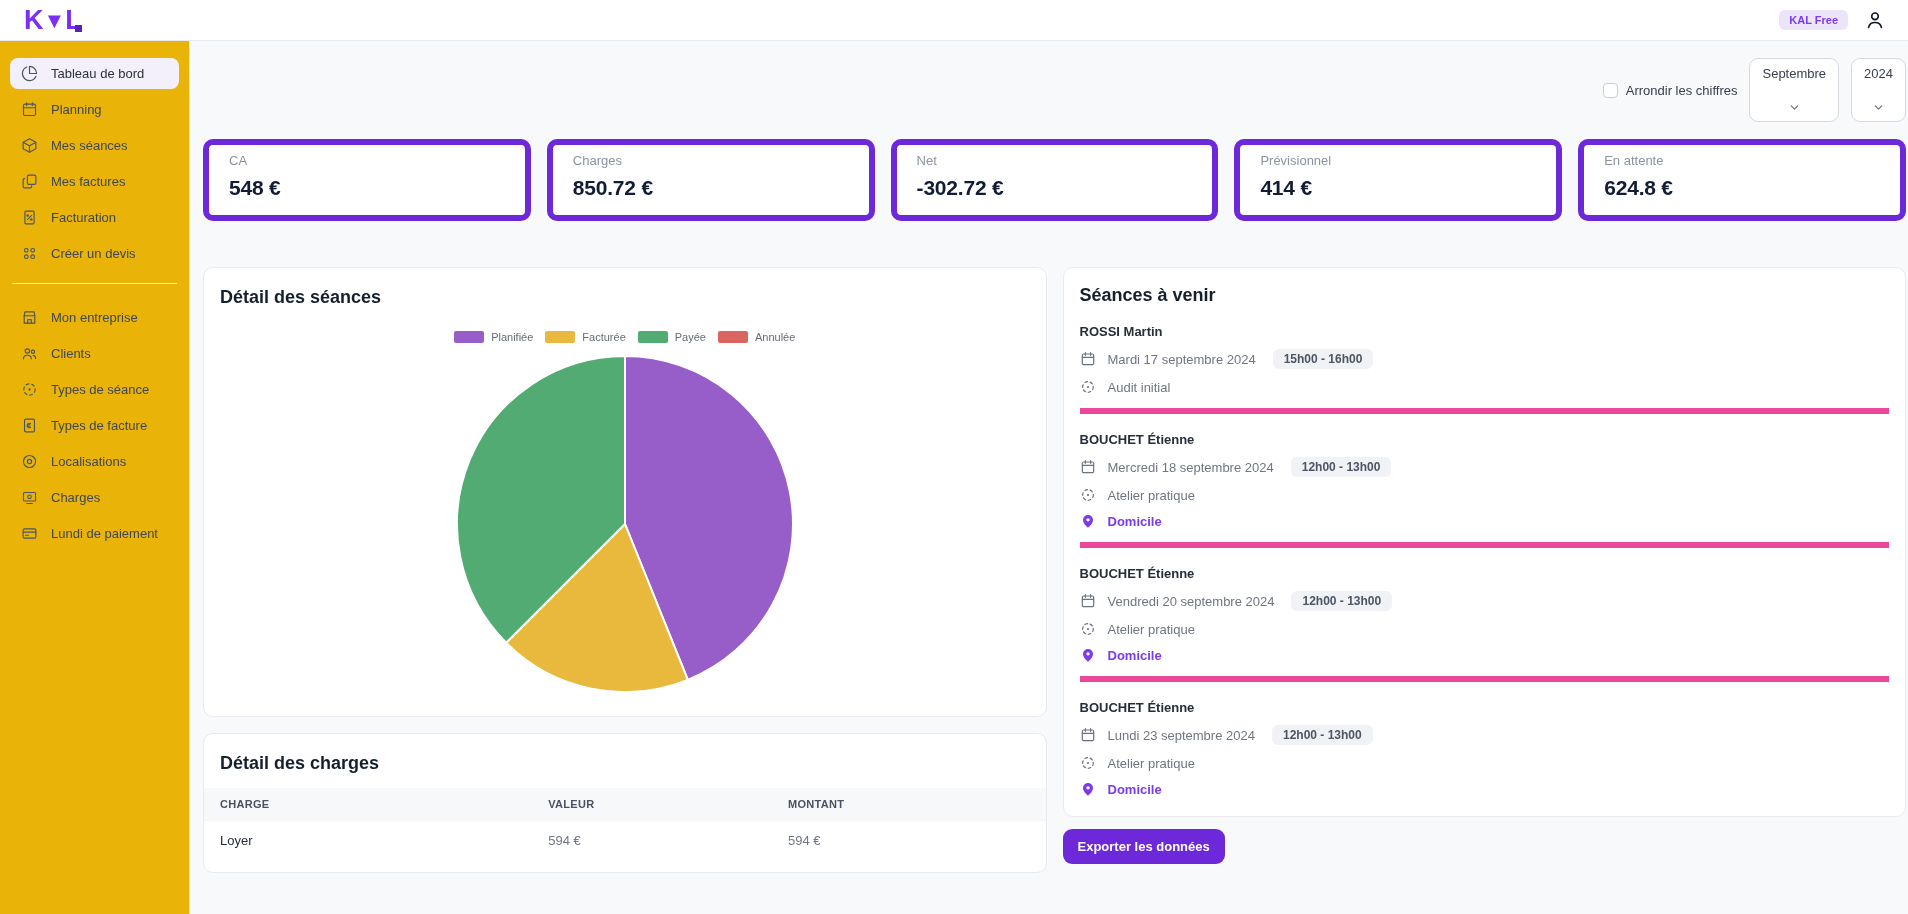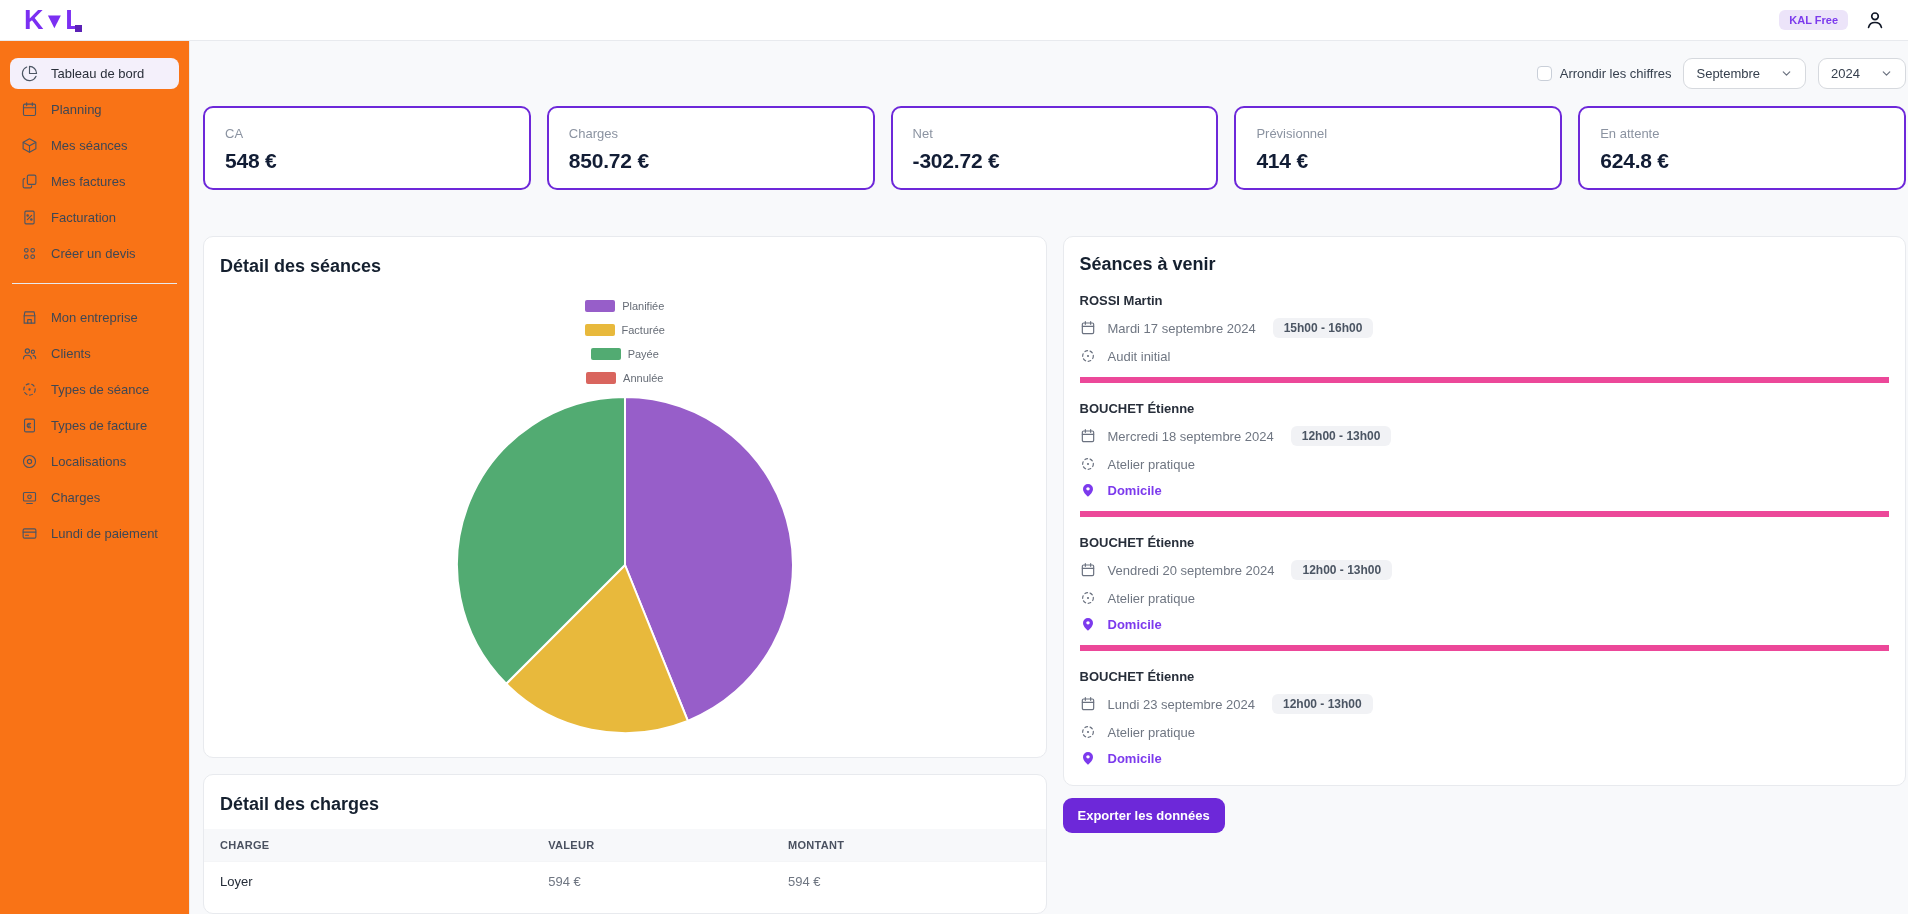--- a/index.html
+++ b/index.html
@@ -22,59 +22,59 @@
   .topbar-right { display:flex; align-items:center; gap:16px; }
   .plan-badge {
     background:#ece4f9; color:#7c3aed; font-size:11px; font-weight:600;
     padding:4px 10px; border-radius:6px;
   }
   .user-icon { width:22px; height:22px; color:#111827; cursor:pointer; }
 
   
   .layout { display:flex; height:873px; }
   .sidebar {
-    width:190px; min-width:190px; background:#f97316; border-right:1px solid #e8eaee;
+    width:190px; min-width:190px; background:#eab308; border-right:1px solid #e8eaee;
     padding:17px 10px 0;
   }
   .nav-item {
     display:flex; align-items:center; gap:13px; padding:7px 11px; margin-bottom:5px;
     border-radius:8px; font-size:13px; color:#3f4754; cursor:pointer; white-space:nowrap;
   }
   .nav-item.active { background:#f4f0fb; color:#2a2f3a; }
   .nav-icon { width:17px; height:17px; color:#4b5563; flex:none; }
   .nav-divider { border-top:1px solid #e8eaee; margin:14px 2px 18px; }
 
   .main { flex:1; background:#f8f9fb; padding:13px 2px 0 13px; overflow:hidden; }
 
   
   .filter-row { display:flex; justify-content:flex-end; align-items:center; gap:12px; margin:4px 0 17px; }
   .round-group { display:flex; align-items:center; gap:8px; cursor:pointer; }
   .checkbox { width:15px; height:15px; border:1px solid #c9cfd8; border-radius:4px; background:#fff; }
   .round-label { font-size:13px; color:#36404e; }
   .select {
     display:inline-flex; align-items:center; gap:20px; background:#fff;
     border:1px solid #d6d9de; border-radius:9px; padding:7px 12px;
-    font-size:13px; color:#36404e; cursor:pointer;
+    font-size:13px; color:#36404e; cursor:pointer;flex-direction:column;
   }
   .select .chev { width:13px; height:13px; color:#6b7280; }
 
   
   .stats-row { display:grid; grid-template-columns:repeat(5,1fr); gap:16px; margin-bottom:16px; }
-  .stat-card { background:#fff; border:2px solid #6d28d9; border-radius:10px; padding:18px 20px 15px; }
+  .stat-card { background:#fff; border:6px solid #6d28d9; border-radius:10px; padding:8px 20px 15px; }
   .stat-label { font-size:13px; color:#8b93a1; margin-bottom:8px; }
   .stat-value { font-size:21px; font-weight:700; color:#121d35; letter-spacing:-.2px; }
 
   
   .grid { display:grid; grid-template-columns:1fr 1fr; gap:16px; align-items:start; }
   .card { background:#fff; border:1px solid #e8eaee; border-radius:10px;margin-top:30px; }
   .card-title { font-size:18px; font-weight:700; color:#15202f; }
 
   
   .chart-card { padding:19px 16px 20px; }
-  .legend { display:flex; justify-content:center; align-items:center; gap:12px; margin-top:23px;flex-direction:column; }
+  .legend { display:flex; justify-content:center; align-items:center; gap:12px; margin-top:23px; }
   .legend-item { display:flex; align-items:center; gap:7px; font-size:11px; color:#666c76; cursor:pointer; }
   .swatch { width:30px; height:12px; border-radius:2px; }
   .pie-wrap { width:340px; margin:11px auto 2px; }
 
   
   .charges-card { margin-top:16px; padding-bottom:12px; }
   .charges-card .card-title { padding:19px 16px 14px; }
   table { width:100%; border-collapse:collapse; table-layout:fixed; }
   thead tr { background:#f7f8fa; }
   th { text-align:left; font-size:11px; letter-spacing:.3px; color:#4a5160; font-weight:700; padding:10px 16px; }

